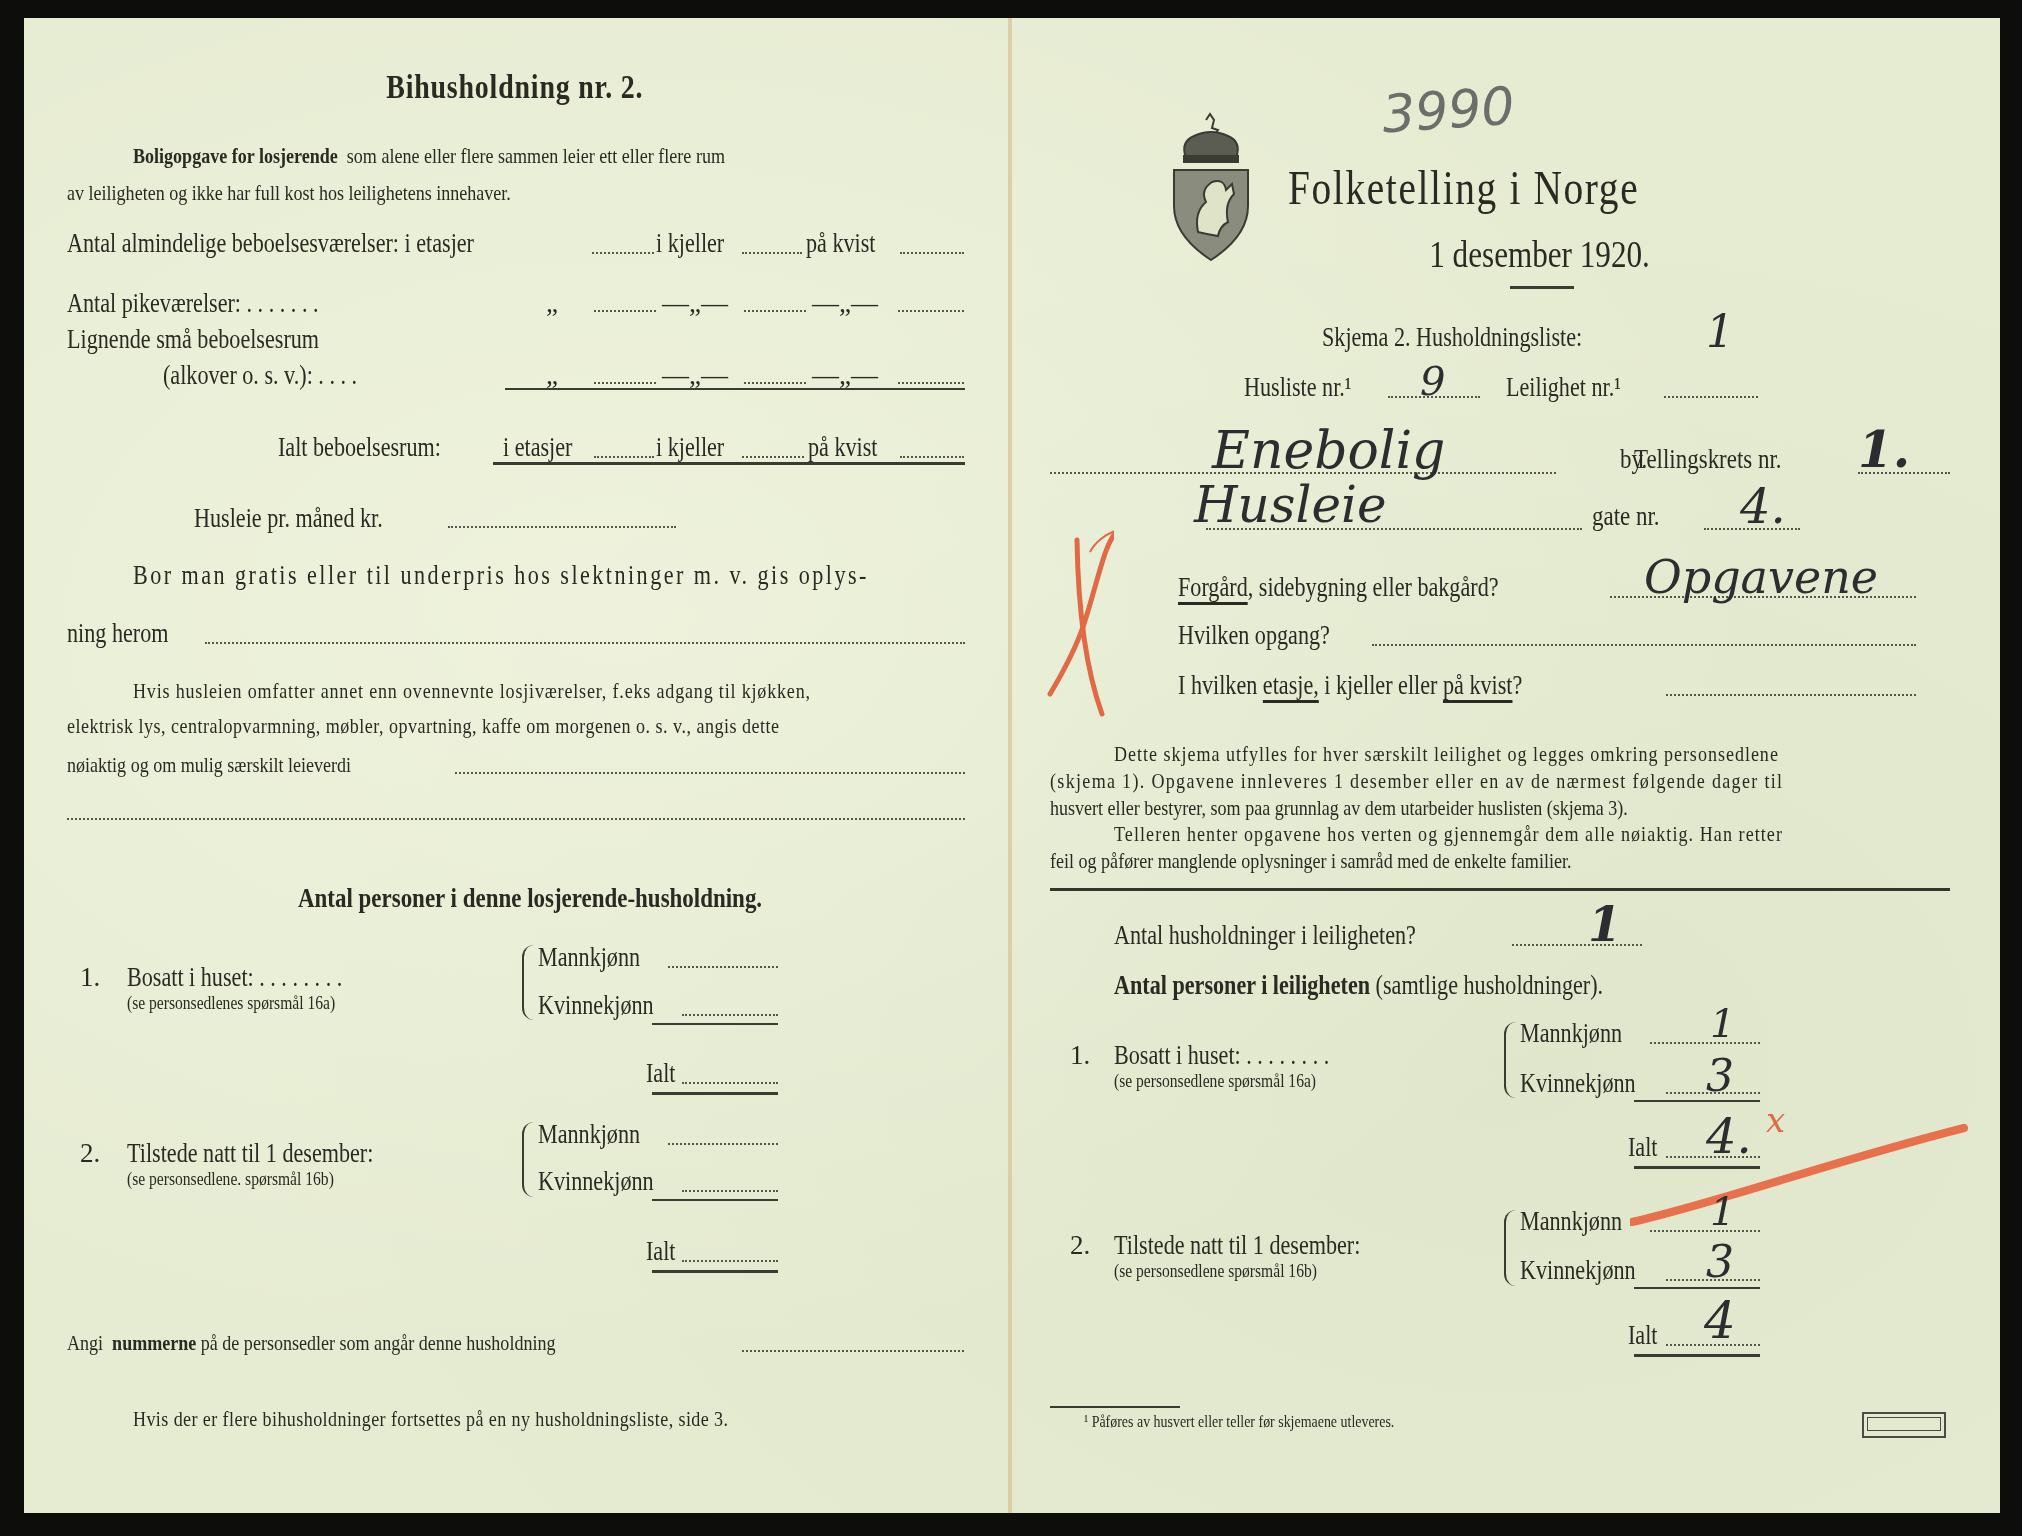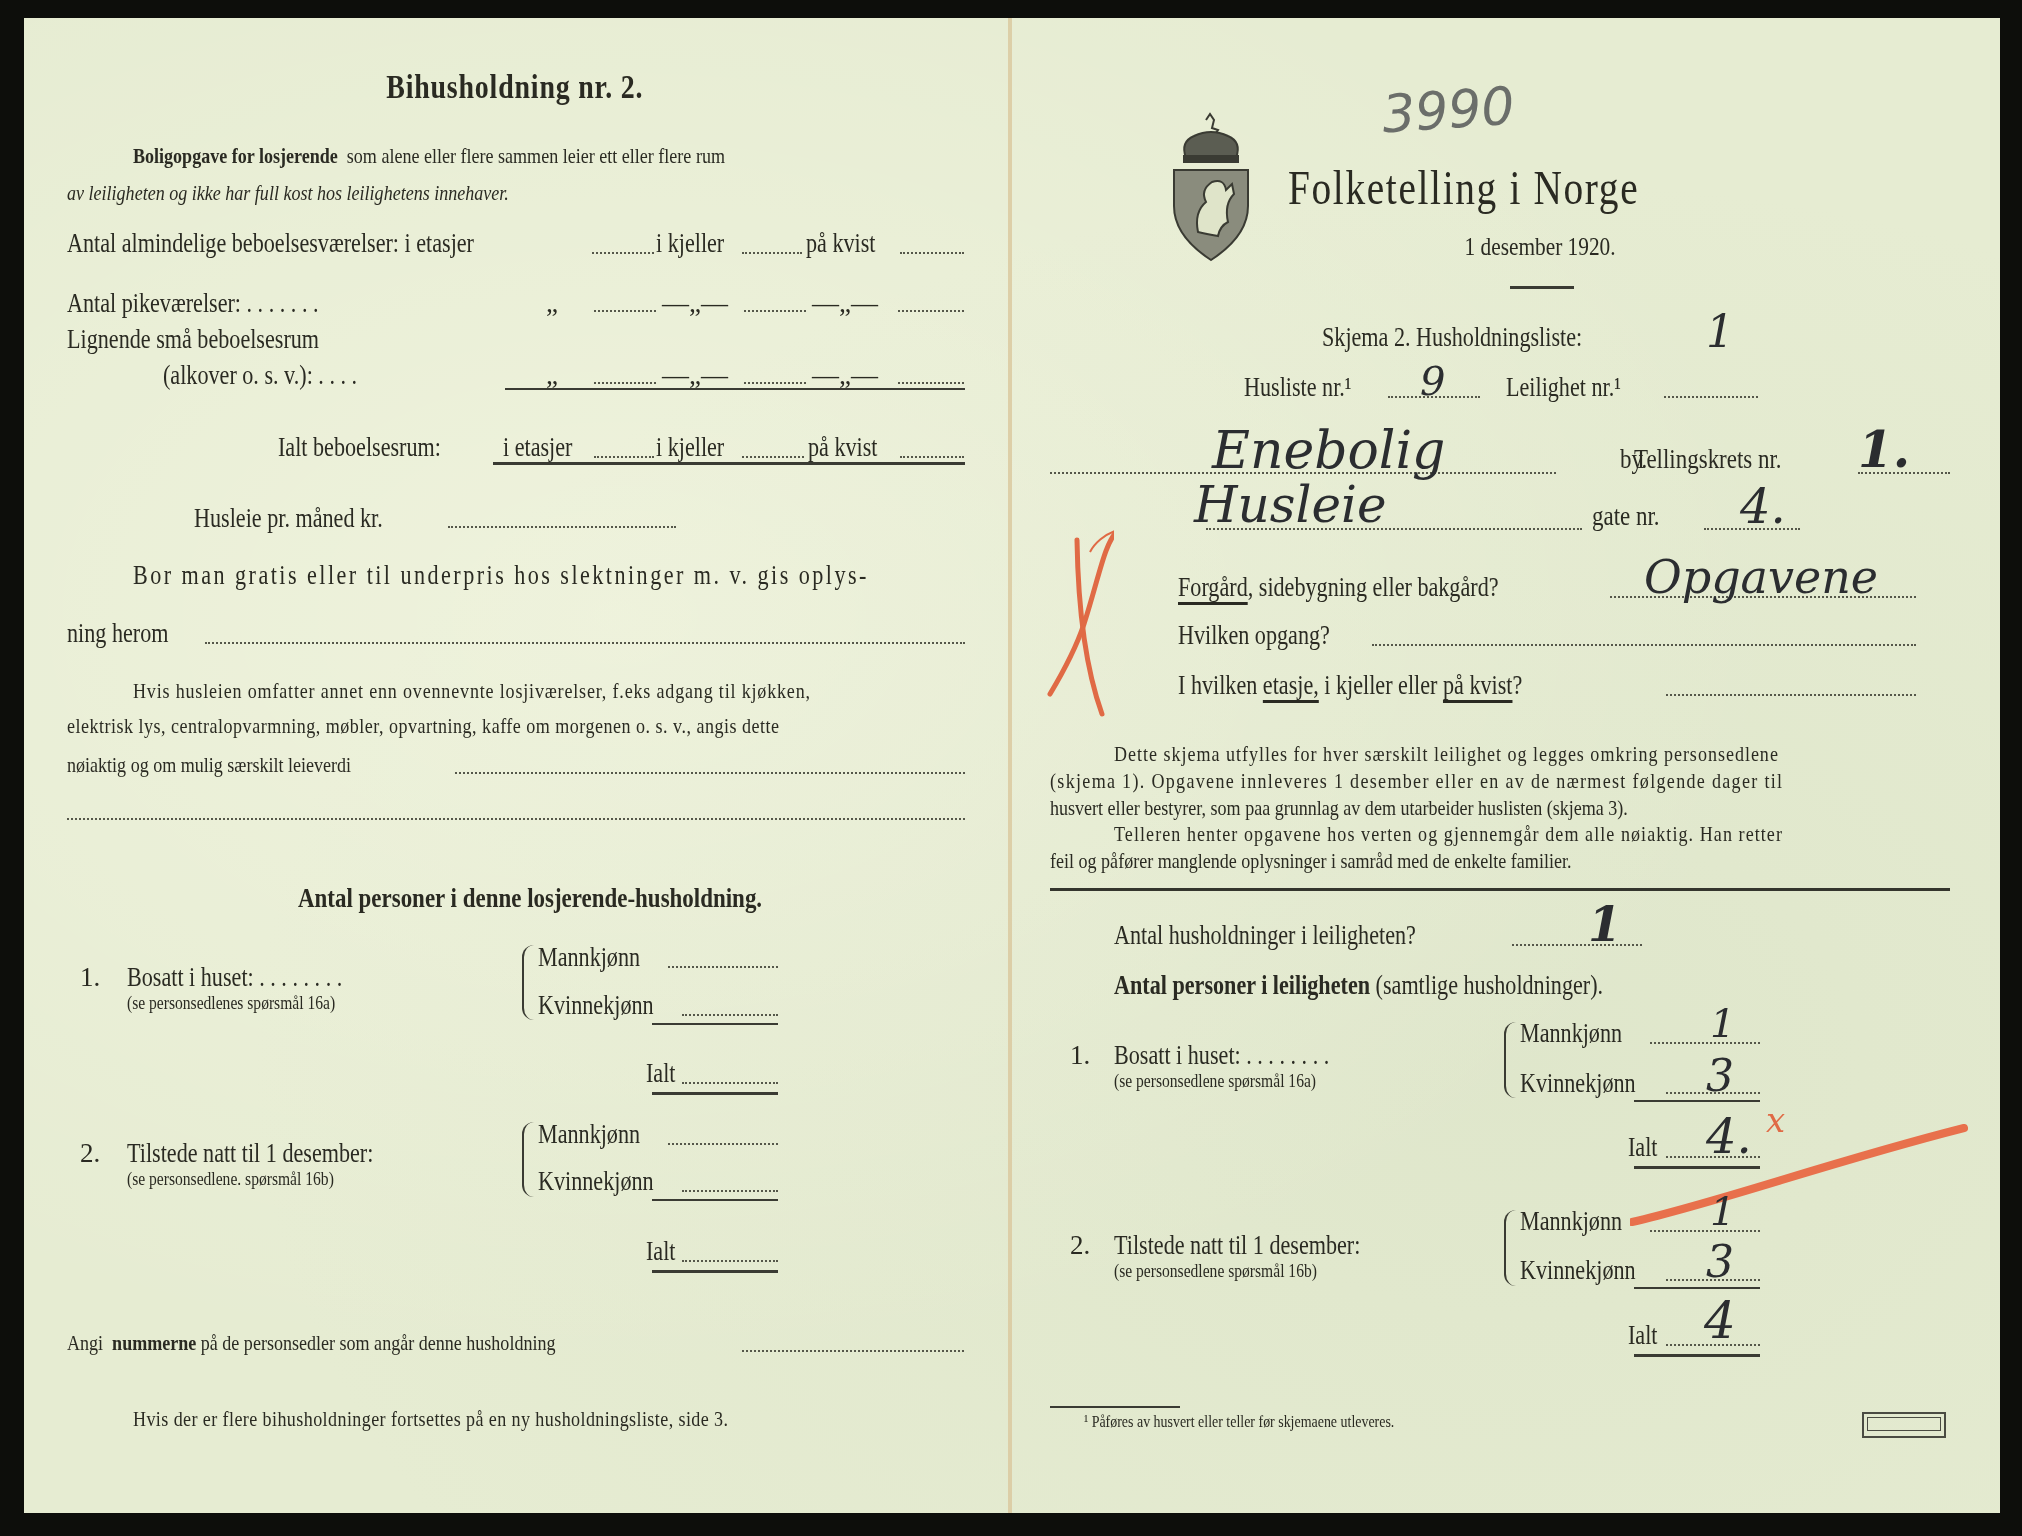--- a/index.html
+++ b/index.html
@@ -35,21 +35,21 @@
 <div class="spine"></div>
 
 <div>
   <div class="abs bold fs-head center" style="left:230px;top:68px;width:570px;letter-spacing:1px;">
     <span class="cond-c">Bihusholdning nr. 2.</span>
   </div>
 
   <div class="abs fs-small" style="left:133px;top:143px;">
     <span class="cond"><b>Boligopgave for losjerende</b>&nbsp;&nbsp;<span>som alene eller flere sammen leier ett eller flere rum</span></span>
   </div>
-  <div class="abs fs-small" style="left:67px;top:180px;font-style:italic;">
+  <div class="abs fs-small" style="left:67px;top:180px;">
     <span class="cond">av leiligheten og ikke har full kost hos leilighetens innehaver.</span>
   </div>
 
   <div class="abs fs-body" style="left:67px;top:228px;">
     <span class="cond">Antal almindelige beboelsesværelser: i etasjer</span>
   </div>
   <div class="dots-abs" style="left:592px;top:252px;width:62px;"></div>
   <div class="abs fs-body" style="left:656px;top:228px;"><span class="cond">i kjeller</span></div>
   <div class="dots-abs" style="left:742px;top:252px;width:60px;"></div>
   <div class="abs fs-body" style="left:806px;top:228px;"><span class="cond">på kvist</span></div>
@@ -164,21 +164,21 @@
       <path d="M18 46 q-6 -16 8 -22 q17 -8 34 0 q14 6 8 22 z" fill="#5b5d52"></path>
       <rect x="16" y="44" width="54" height="6" fill="#3a3b33"></rect>
       <path d="M6 58 h74 v36 q0 30 -37 54 q-37 -24 -37 -54 z" fill="#8a8c7d"></path>
       <path d="M30 120 q-4 -20 8 -30 q-6 -12 6 -20 q12 -4 14 8 l6 -6 l2 10 q-10 10 -6 28 q-8 4 -10 14 q-12 -2 -20 -4 z" fill="#dfe4c9"></path>
     </g>
   </svg>
 
   <div class="abs" style="left:1288px;top:160px;font-size:48px;letter-spacing:2px;">
     <span class="cond">Folketelling i Norge</span>
   </div>
-  <div class="abs center" style="left:1340px;top:232px;width:400px;font-size:26px;">
+  <div class="abs center" style="left:1340px;top:232px;width:400px;font-size:38px;">
     <span class="cond-c">1 desember 1920.</span>
   </div>
   <div class="rule" style="left:1510px;top:286px;width:64px;border-bottom-width:3px;"></div>
 
   <div class="abs fs-body" style="left:1322px;top:322px;"><span class="cond">Skjema 2. Husholdningsliste:</span></div>
   <div class="abs hand" style="left:1706px;top:306px;font-size:44px;">1</div>
 
   <div class="abs fs-body" style="left:1244px;top:372px;"><span class="cond">Husliste nr.¹</span></div>
   <div class="dots-abs" style="left:1388px;top:396px;width:92px;"></div>
   <div class="abs hand" style="left:1420px;top:358px;font-size:40px;">9</div>

